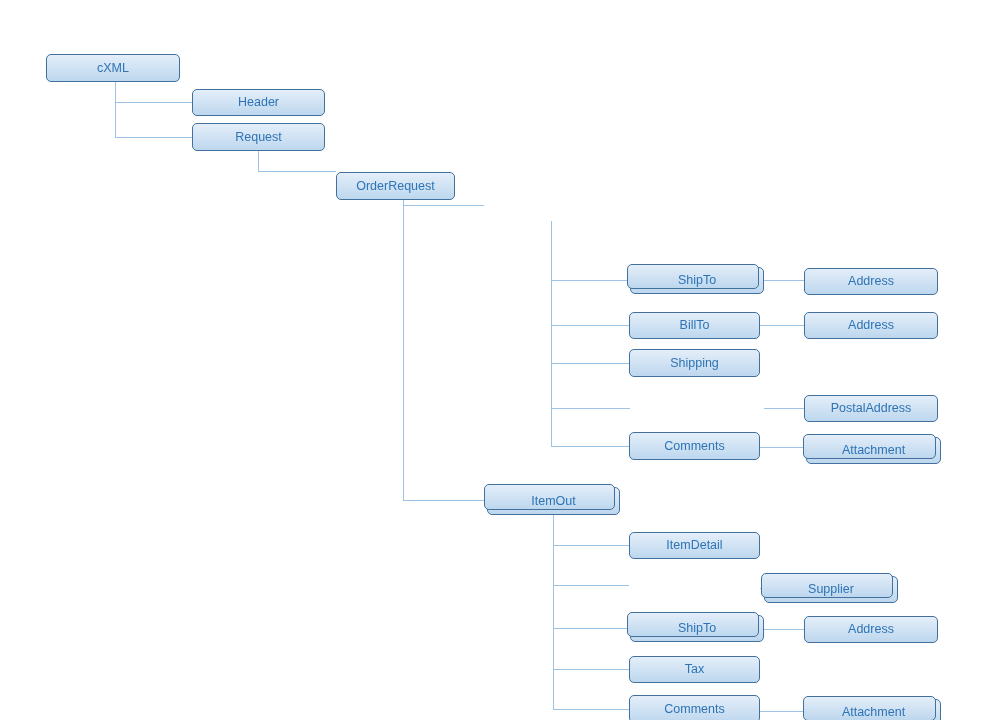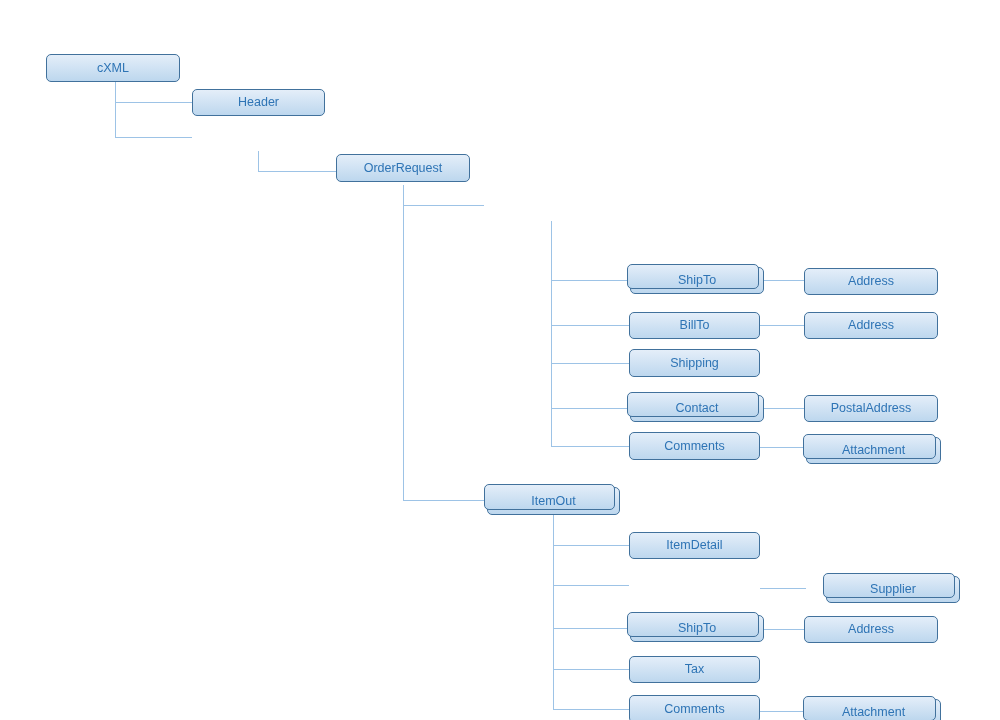--- a/index.html
+++ b/index.html
@@ -70,34 +70,34 @@
   <div class="edge" style="left:553px;top:557px;width:76px;height:1px"></div>
   <div class="edge" style="left:553px;top:600px;width:77px;height:1px"></div>
   <div class="edge" style="left:553px;top:641px;width:76px;height:1px"></div>
   <div class="edge" style="left:553px;top:681px;width:76px;height:1px"></div>
   <div class="edge" style="left:760px;top:560px;width:46px;height:1px"></div>
   <div class="edge" style="left:764px;top:601px;width:40px;height:1px"></div>
   <div class="edge" style="left:760px;top:683px;width:46px;height:1px"></div>
 
   <div class="node" style="left:46px;top:26px;width:134px;height:28px">cXML</div>
   <div class="node" style="left:192px;top:61px;width:133px;height:27px">Header</div>
-  <div class="node" style="left:336px;top:126px;width:134px;height:28px">OrderRequest</div>
+  <div class="node" style="left:192px;top:95px;width:133px;height:28px">Request</div>
+  <div class="node" style="left:336px;top:144px;width:119px;height:28px">OrderRequest</div>
 
   <div class="node multi" style="left:630px;top:239px;width:134px;height:27px">ShipTo</div>
   <div class="node" style="left:804px;top:240px;width:134px;height:27px">Address</div>
   <div class="node" style="left:629px;top:284px;width:131px;height:27px">BillTo</div>
   <div class="node" style="left:804px;top:284px;width:134px;height:27px">Address</div>
   <div class="node" style="left:629px;top:321px;width:131px;height:28px">Shipping</div>
-  <div class="node multi" style="left:630px;top:367px;width:134px;height:27px">Contact</div>
   <div class="node" style="left:804px;top:367px;width:134px;height:27px">PostalAddress</div>
   <div class="node" style="left:629px;top:404px;width:131px;height:28px">Comments</div>
   <div class="node multi" style="left:806px;top:409px;width:135px;height:27px">Attachment</div>
 
   <div class="node multi" style="left:487px;top:459px;width:133px;height:28px">ItemOut</div>
   <div class="node" style="left:629px;top:504px;width:131px;height:27px">ItemDetail</div>
-  <div class="node multi" style="left:826px;top:548px;width:134px;height:27px">Supplier</div>
+  <div class="node multi" style="left:764px;top:548px;width:134px;height:27px">Supplier</div>
   <div class="node multi" style="left:630px;top:587px;width:134px;height:27px">ShipTo</div>
   <div class="node" style="left:804px;top:588px;width:134px;height:27px">Address</div>
   <div class="node" style="left:629px;top:628px;width:131px;height:27px">Tax</div>
   <div class="node" style="left:629px;top:667px;width:131px;height:28px">Comments</div>
   <div class="node multi" style="left:806px;top:671px;width:135px;height:27px">Attachment</div>
 
 </div>
 
 </body></html>

